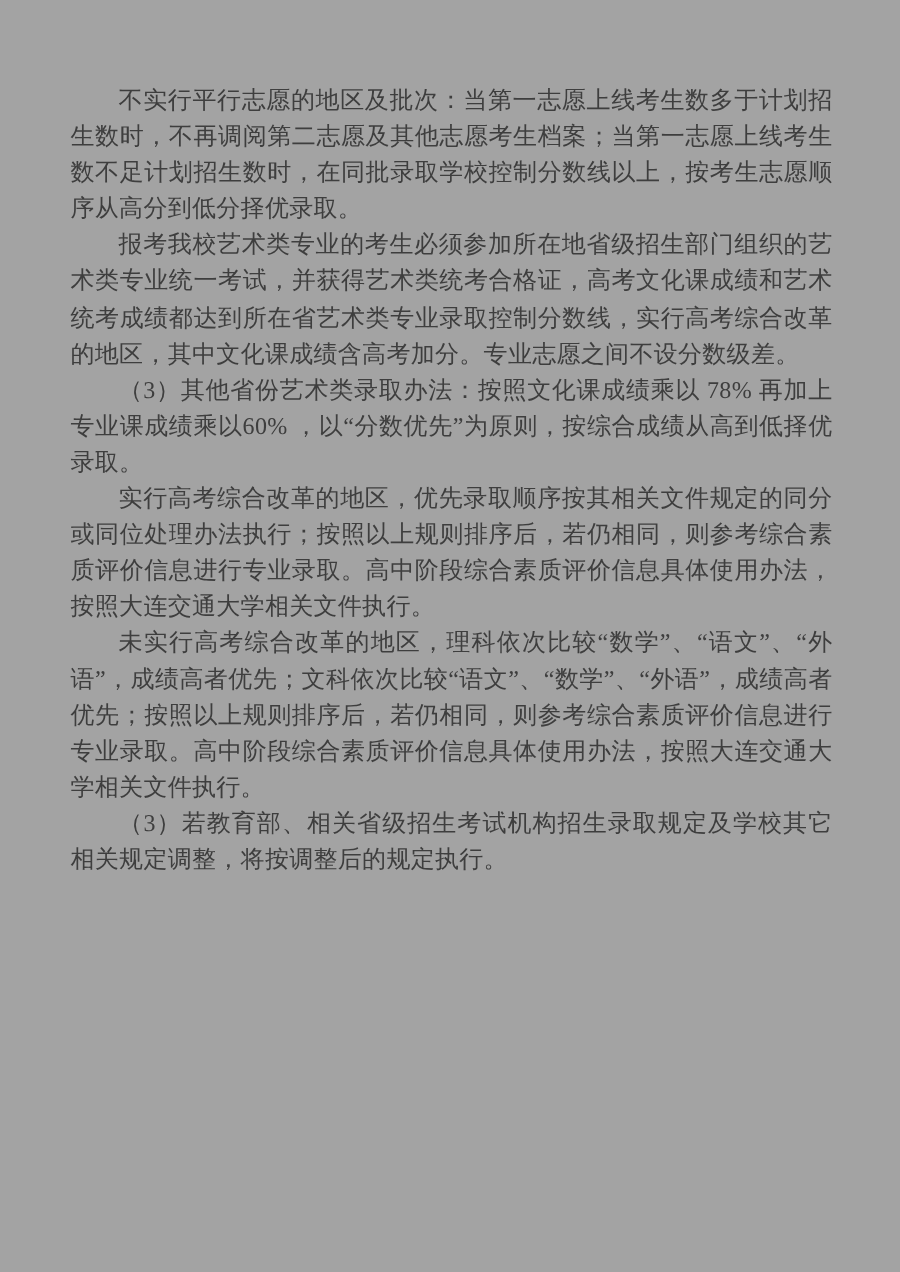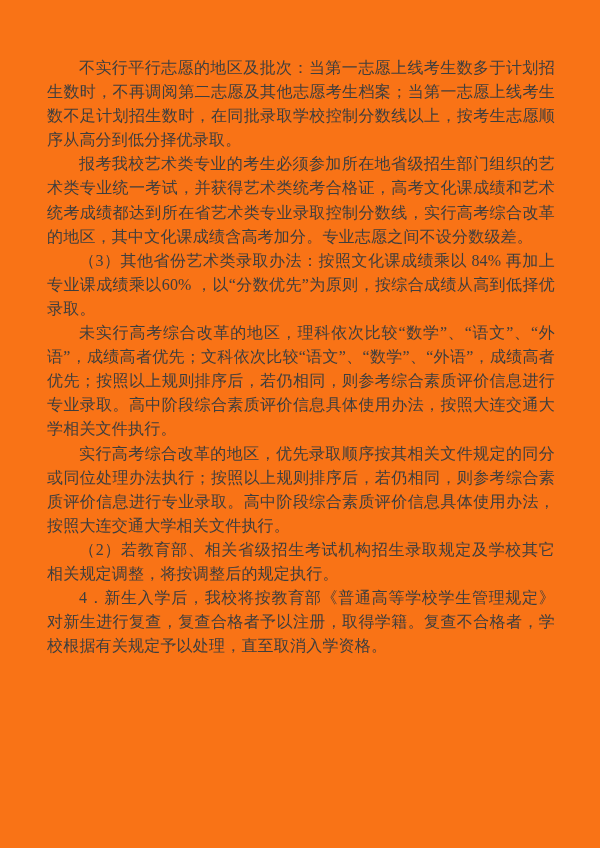--- a/index.html
+++ b/index.html
@@ -10,21 +10,21 @@
   }
   body {
     width: 600px;
     height: 848px;
     overflow: hidden;
   }
   .page {
     box-sizing: border-box;
     width: 600px;
     height: 848px;
-    background: #f97316;
+    background: #a3a3a3;
     padding: 56px 45px 20px 47px;
   }
   .doc-body {
     width: 508px;
   }
   .para {
     margin: 0;
     padding: 0;
     font-family: "Liberation Serif", "DejaVu Serif", serif;
     font-size: 16px;
@@ -37,19 +37,18 @@
     word-break: break-all;
   }
 </style>
 </head>
 <body>
 
 <div class="page">
   <div class="doc-body">
     <p class="para">不实行平行志愿的地区及批次：当第一志愿上线考生数多于计划招生数时，不再调阅第二志愿及其他志愿考生档案；当第一志愿上线考生数不足计划招生数时，在同批录取学校控制分数线以上，按考生志愿顺序从高分到低分择优录取。</p>
     <p class="para">报考我校艺术类专业的考生必须参加所在地省级招生部门组织的艺术类专业统一考试，并获得艺术类统考合格证，高考文化课成绩和艺术统考成绩都达到所在省艺术类专业录取控制分数线，实行高考综合改革的地区，其中文化课成绩含高考加分。专业志愿之间不设分数级差。</p>
-    <p class="para">（3）其他省份艺术类录取办法：按照文化课成绩乘以 84% 再加上专业课成绩乘以60% ，以“分数优先”为原则，按综合成绩从高到低择优录取。</p>
+    <p class="para">（3）其他省份艺术类录取办法：按照文化课成绩乘以 78% 再加上专业课成绩乘以60% ，以“分数优先”为原则，按综合成绩从高到低择优录取。</p>
+    <p class="para">实行高考综合改革的地区，优先录取顺序按其相关文件规定的同分或同位处理办法执行；按照以上规则排序后，若仍相同，则参考综合素质评价信息进行专业录取。高中阶段综合素质评价信息具体使用办法，按照大连交通大学相关文件执行。</p>
     <p class="para">未实行高考综合改革的地区，理科依次比较“数学”、“语文”、“外语”，成绩高者优先；文科依次比较“语文”、“数学”、“外语”，成绩高者优先；按照以上规则排序后，若仍相同，则参考综合素质评价信息进行专业录取。高中阶段综合素质评价信息具体使用办法，按照大连交通大学相关文件执行。</p>
-    <p class="para">实行高考综合改革的地区，优先录取顺序按其相关文件规定的同分或同位处理办法执行；按照以上规则排序后，若仍相同，则参考综合素质评价信息进行专业录取。高中阶段综合素质评价信息具体使用办法，按照大连交通大学相关文件执行。</p>
-    <p class="para">（2）若教育部、相关省级招生考试机构招生录取规定及学校其它相关规定调整，将按调整后的规定执行。</p>
-    <p class="para">4．新生入学后，我校将按教育部《普通高等学校学生管理规定》对新生进行复查，复查合格者予以注册，取得学籍。复查不合格者，学校根据有关规定予以处理，直至取消入学资格。</p>
+    <p class="para">（3）若教育部、相关省级招生考试机构招生录取规定及学校其它相关规定调整，将按调整后的规定执行。</p>
   </div>
 </div>
 
 </body></html>

